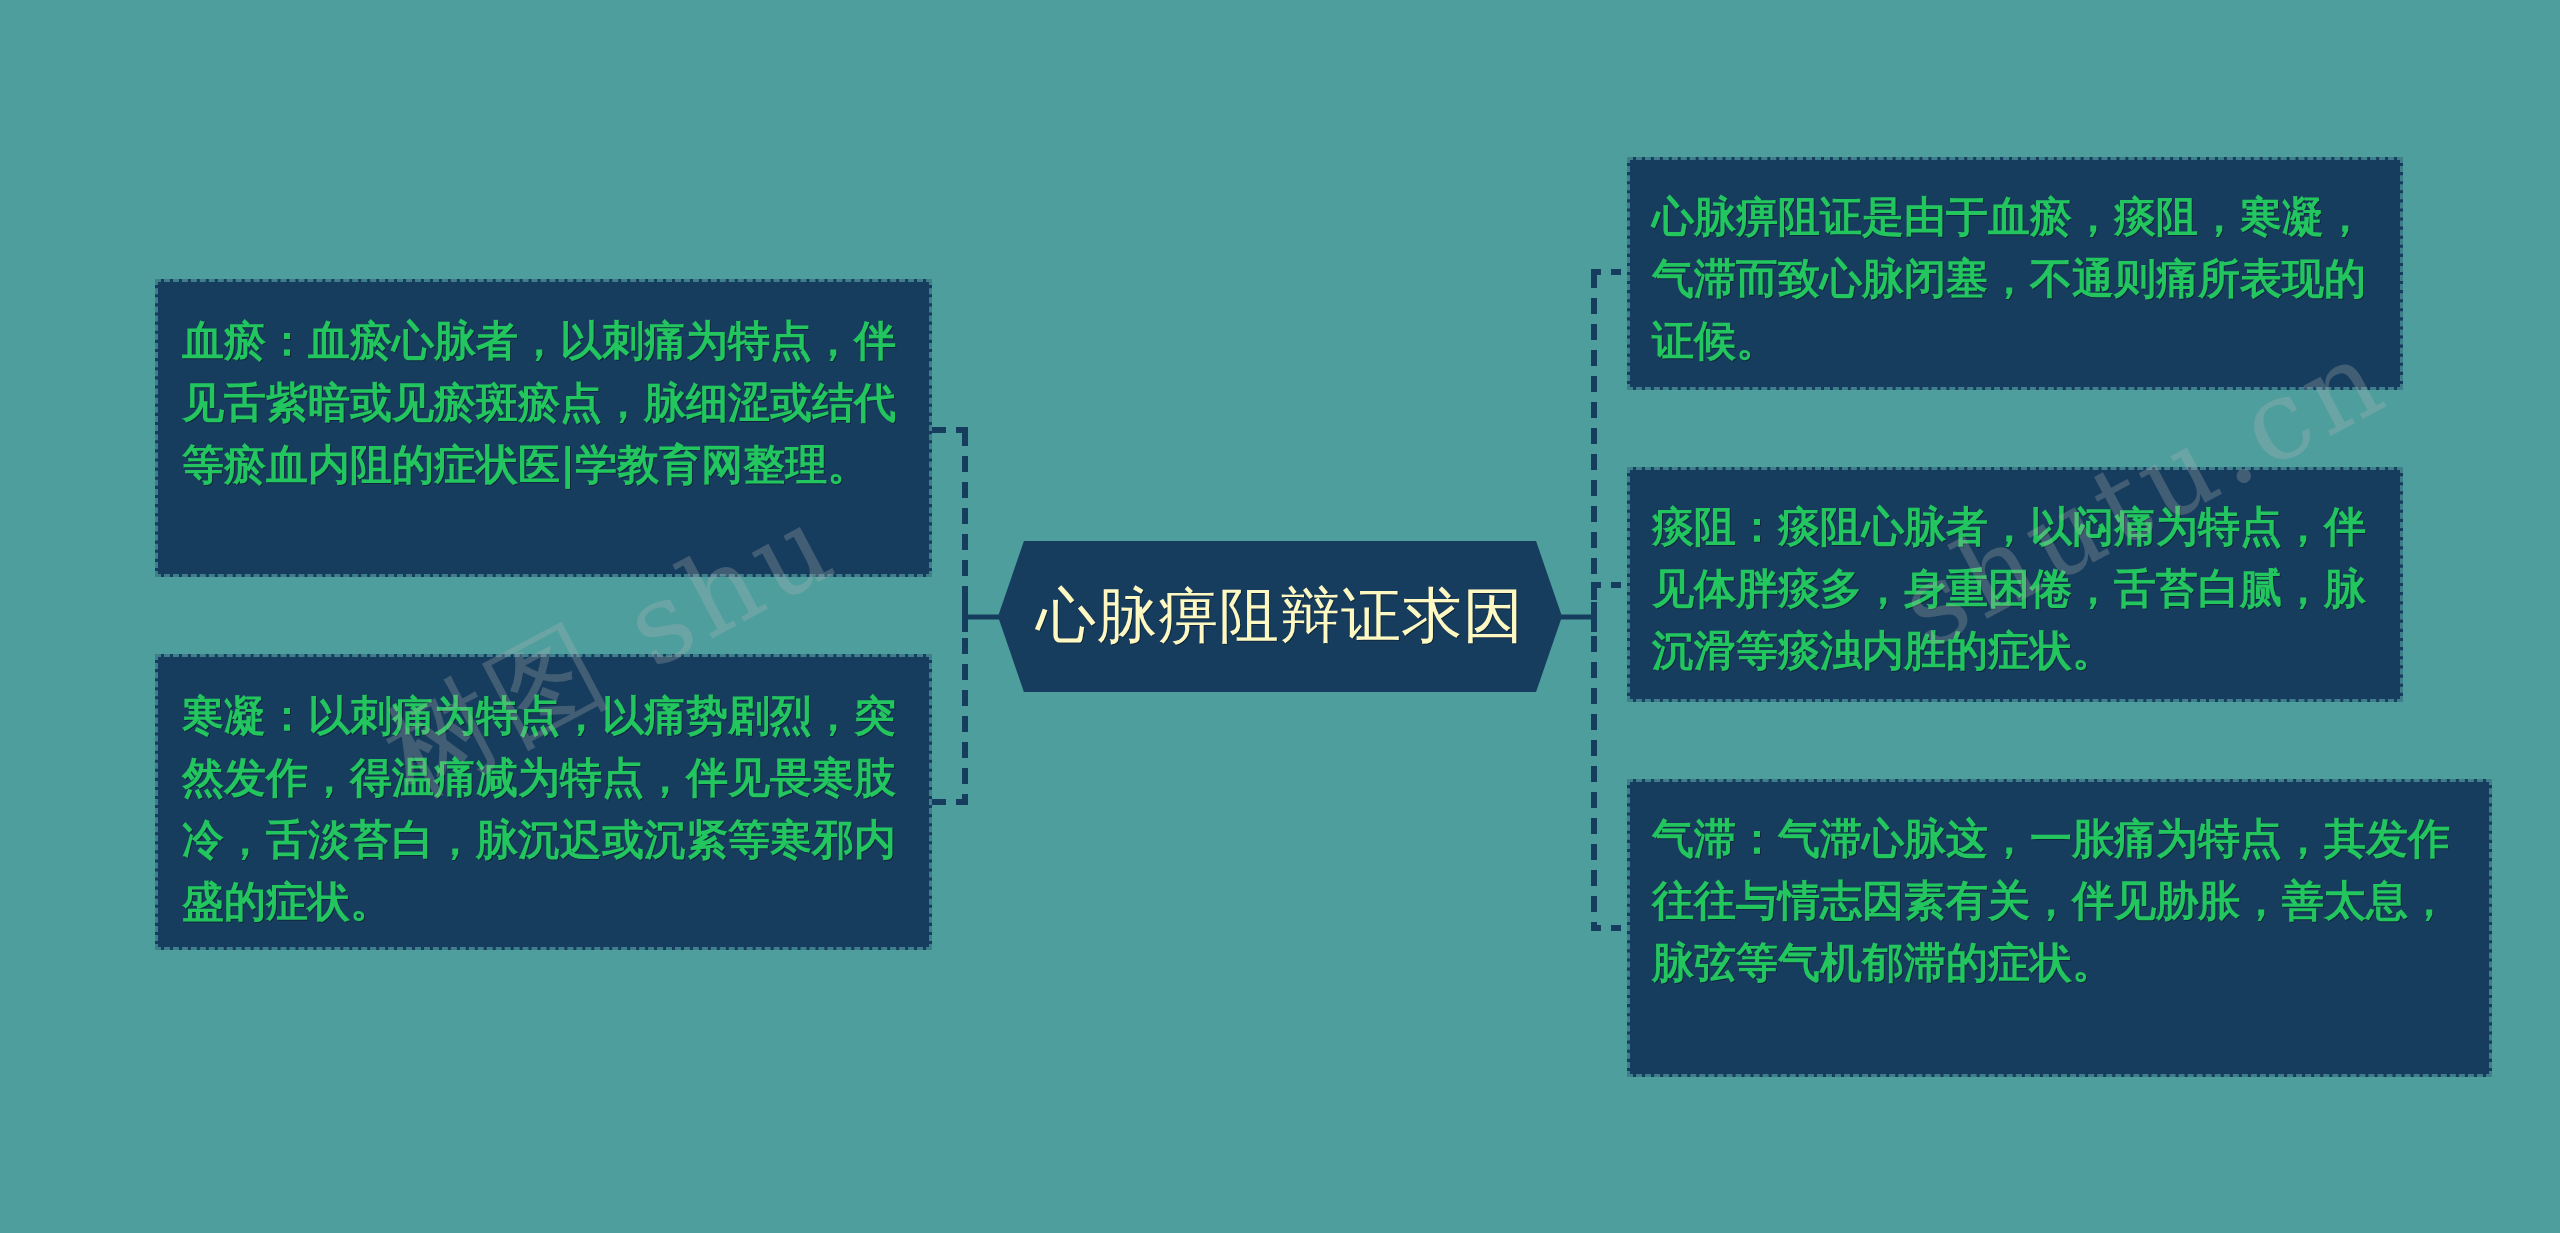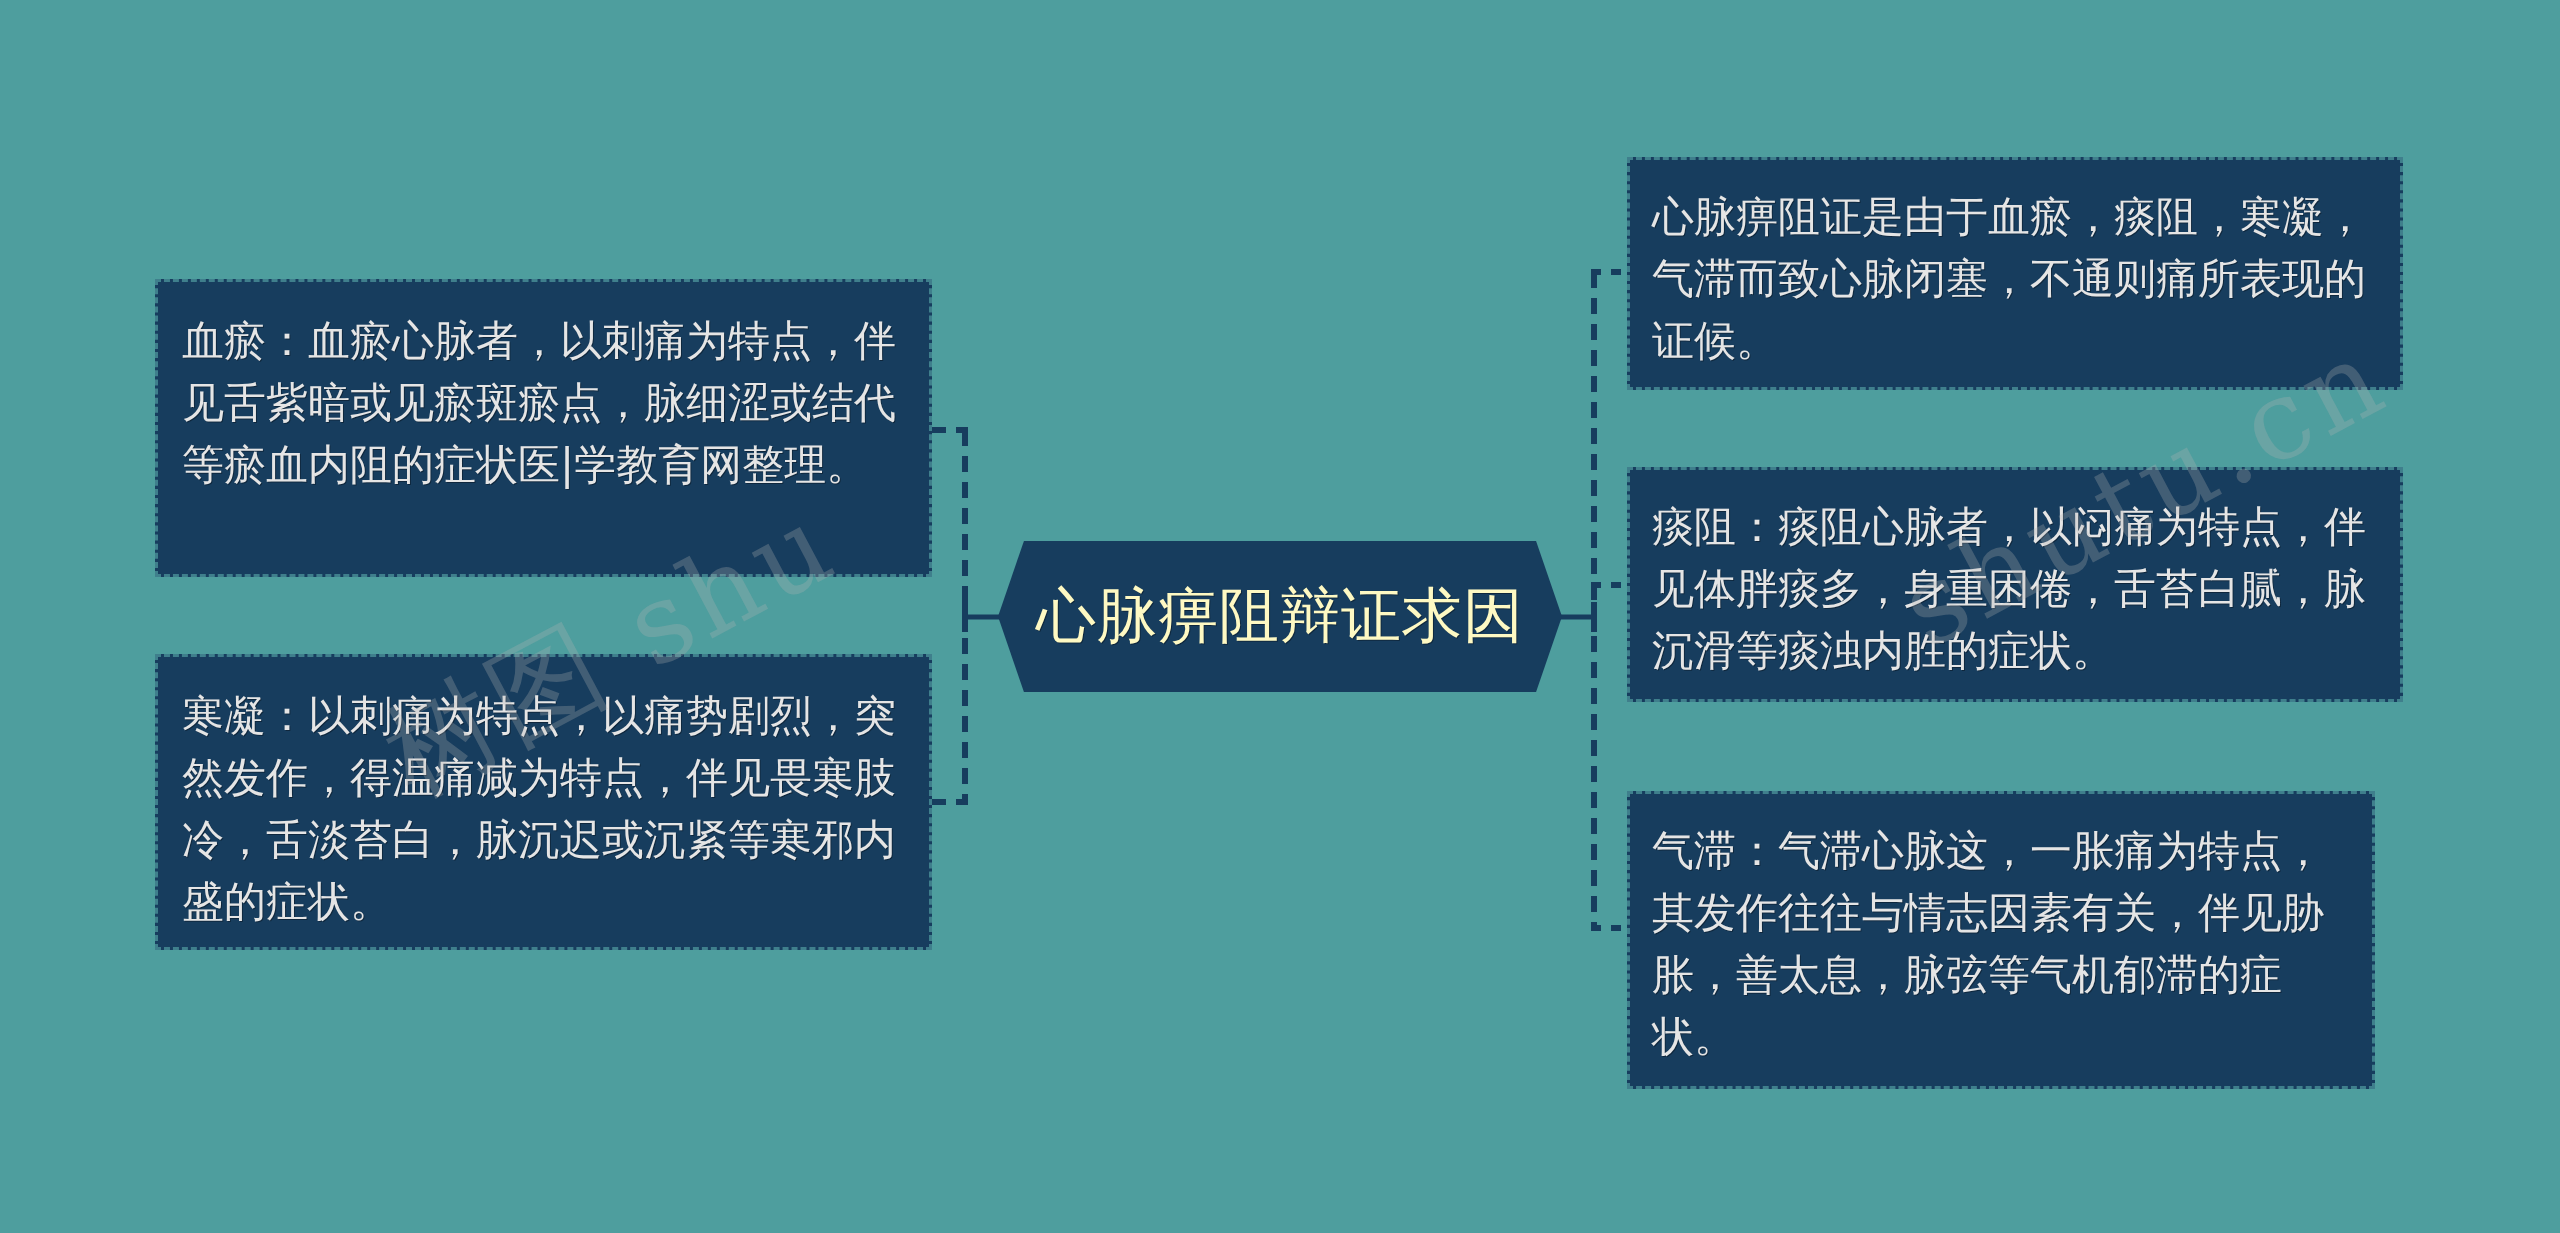--- a/index.html
+++ b/index.html
@@ -17,27 +17,28 @@
   .canvas {
     position: absolute;
     left: 0; top: 0;
     width: 2560px; height: 1233px;
   }
   .node {
     position: absolute;
     box-sizing: border-box;
     background: #173D5E;
     border: 3px dashed #3F7F8C;
-    color: #e5e5e5;
+    color: #22c55e;
     font-size: 42px;
     line-height: 62px;
     padding: 28px 20px 0 24px;
     word-break: break-all;
     text-shadow: 1px 1px 0 rgba(0,0,0,0.35);
     letter-spacing: 0px;
+    font-weight: bold;
   }
   .node.right {
     padding-left: 22px;
   }
   .hexagon {
     position: absolute;
     left: 998px;
     top: 541px;
     width: 564px;
     height: 151px;
@@ -107,20 +108,20 @@
   </div>
 
   <div class="node right" style="left:1627px; top:157px; width:776px; height:233px; padding-top:26px;">
     <span>心脉痹阻证是由于血瘀，痰阻，寒凝，气滞而致心脉闭塞，不通则痛所表现的证候。</span>
   </div>
 
   <div class="node right" style="left:1627px; top:467px; width:776px; height:235px; padding-top:26px;">
     <span>痰阻：痰阻心脉者，以闷痛为特点，伴见体胖痰多，身重困倦，舌苔白腻，脉沉滑等痰浊内胜的症状。</span>
   </div>
 
-  <div class="node right" style="left:1627px; top:779px; width:748px; height:298px; padding-top:26px;margin-top:12px;">
+  <div class="node right" style="left:1627px; top:779px; width:865px; height:298px; padding-top:26px;">
     <span>气滞：气滞心脉这，一胀痛为特点，其发作往往与情志因素有关，伴见胁胀，善太息，脉弦等气机郁滞的症状。</span>
   </div>
 
   <div class="watermark" style="left:360px; top:700px;">树图 shu</div>
   <div class="watermark" style="left:1880px; top:560px;">shutu.cn</div>
 
 </div>
 
 </body></html>

